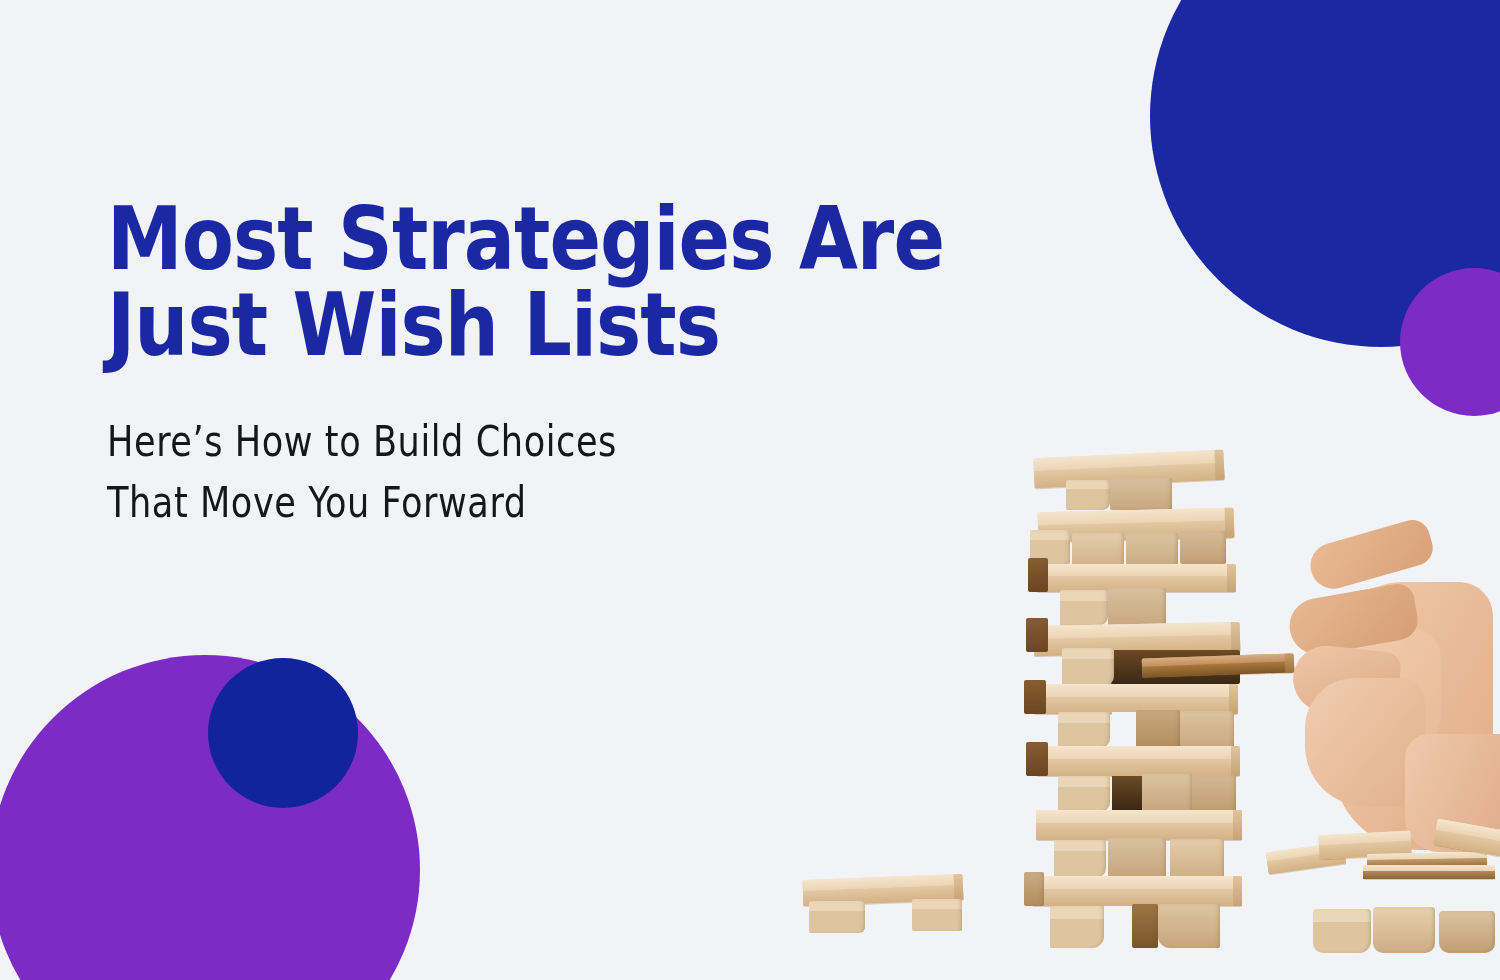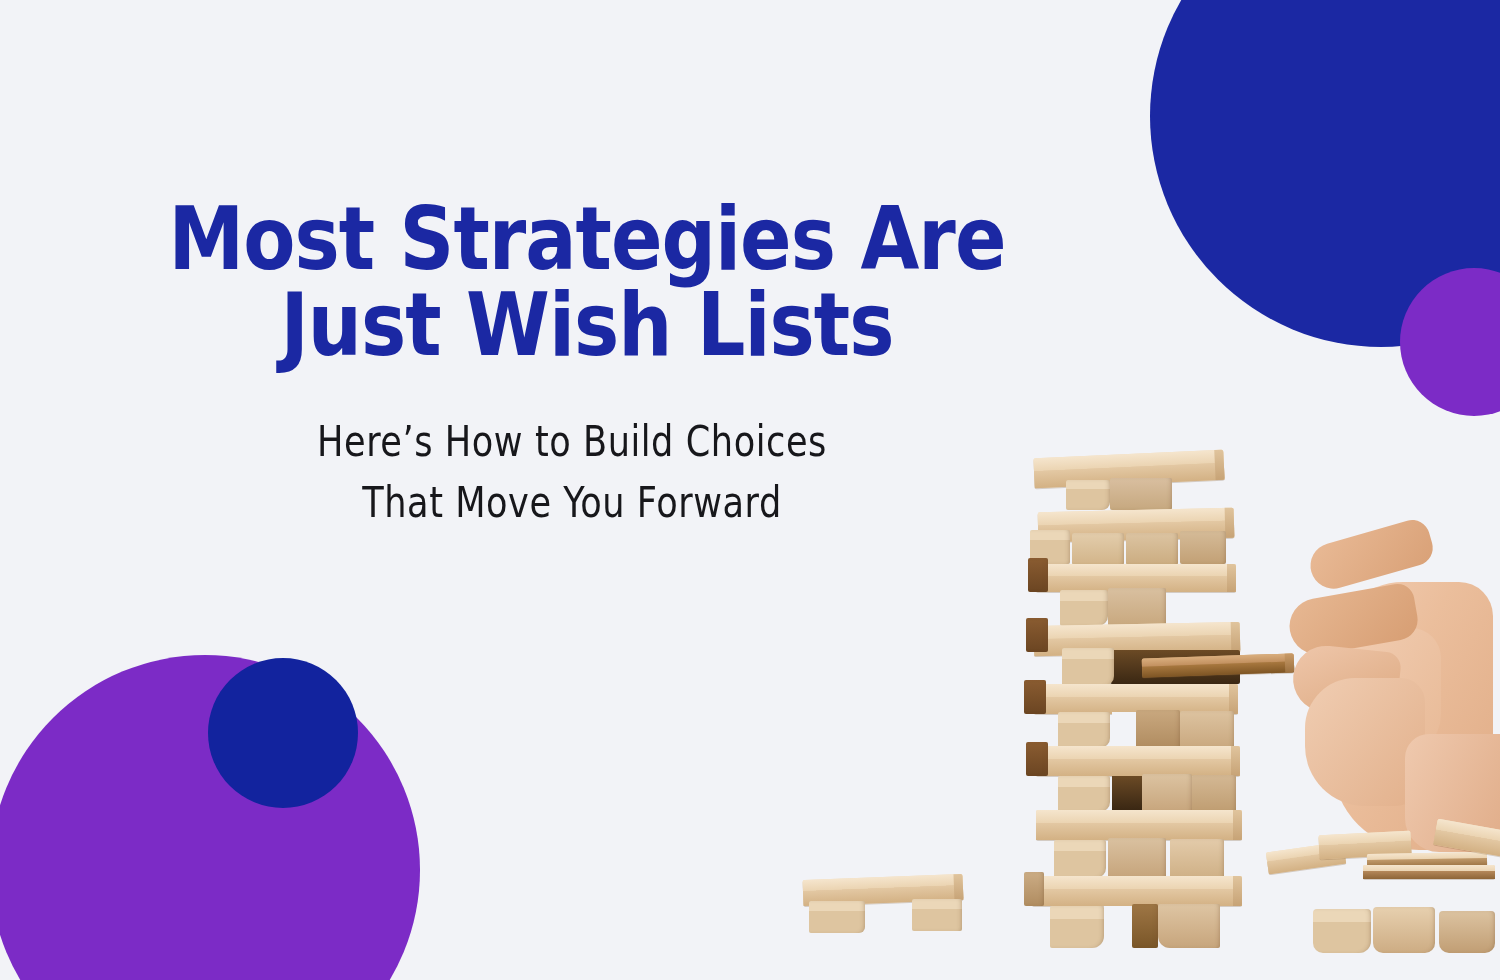--- a/index.html
+++ b/index.html
@@ -18,21 +18,21 @@
   }
 
   
   .blob { position:absolute; border-radius:50%; }
   #blob-blue-tr   { width:462px; height:462px; left:1150px; top:-115px;  background:#1B28A3; }
   #blob-purple-tr { width:148px; height:148px; left:1400px; top:268px;   background:#7C2BC6; }
   #blob-purple-bl { width:430px; height:430px; left:-10px;  top:655px;   background:#7C2BC6; }
   #blob-blue-bl   { width:150px; height:150px; left:208px;  top:658px;   background:#12239E; }
 
   
-  #text-block { position:absolute; left:107px; top:196px; width:1000px;text-align:center; }
+  #text-block { position:absolute; left:107px; top:196px; width:1000px; }
 
   #headline {
     color:#1B28A3;
     font-family:"DejaVu Sans Condensed","Liberation Sans Narrow","Liberation Sans",sans-serif;
     font-weight:bold;
     font-size:88px;
     line-height:0.98;
     letter-spacing:-1px;
     font-stretch:condensed;
     transform:scaleX(0.96);

